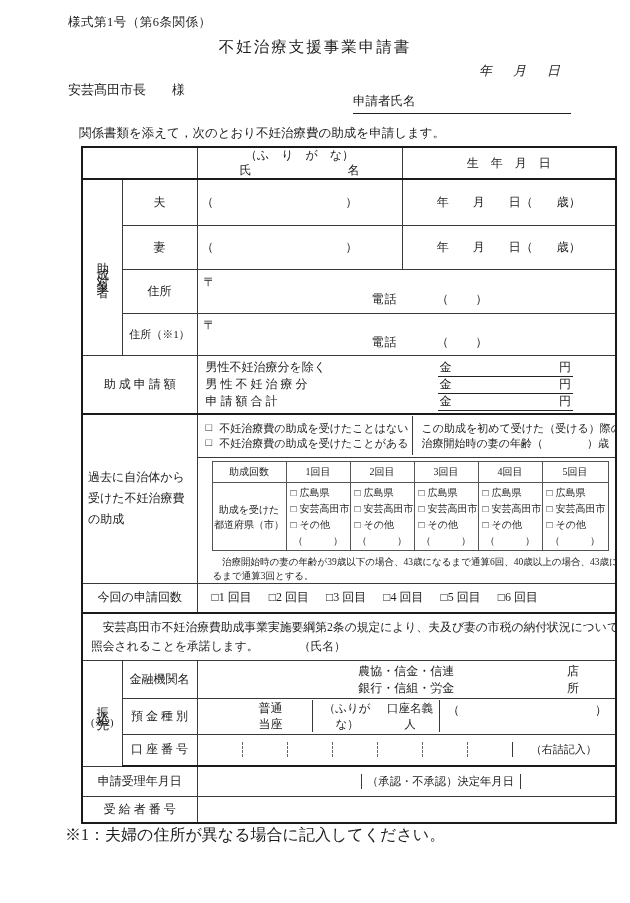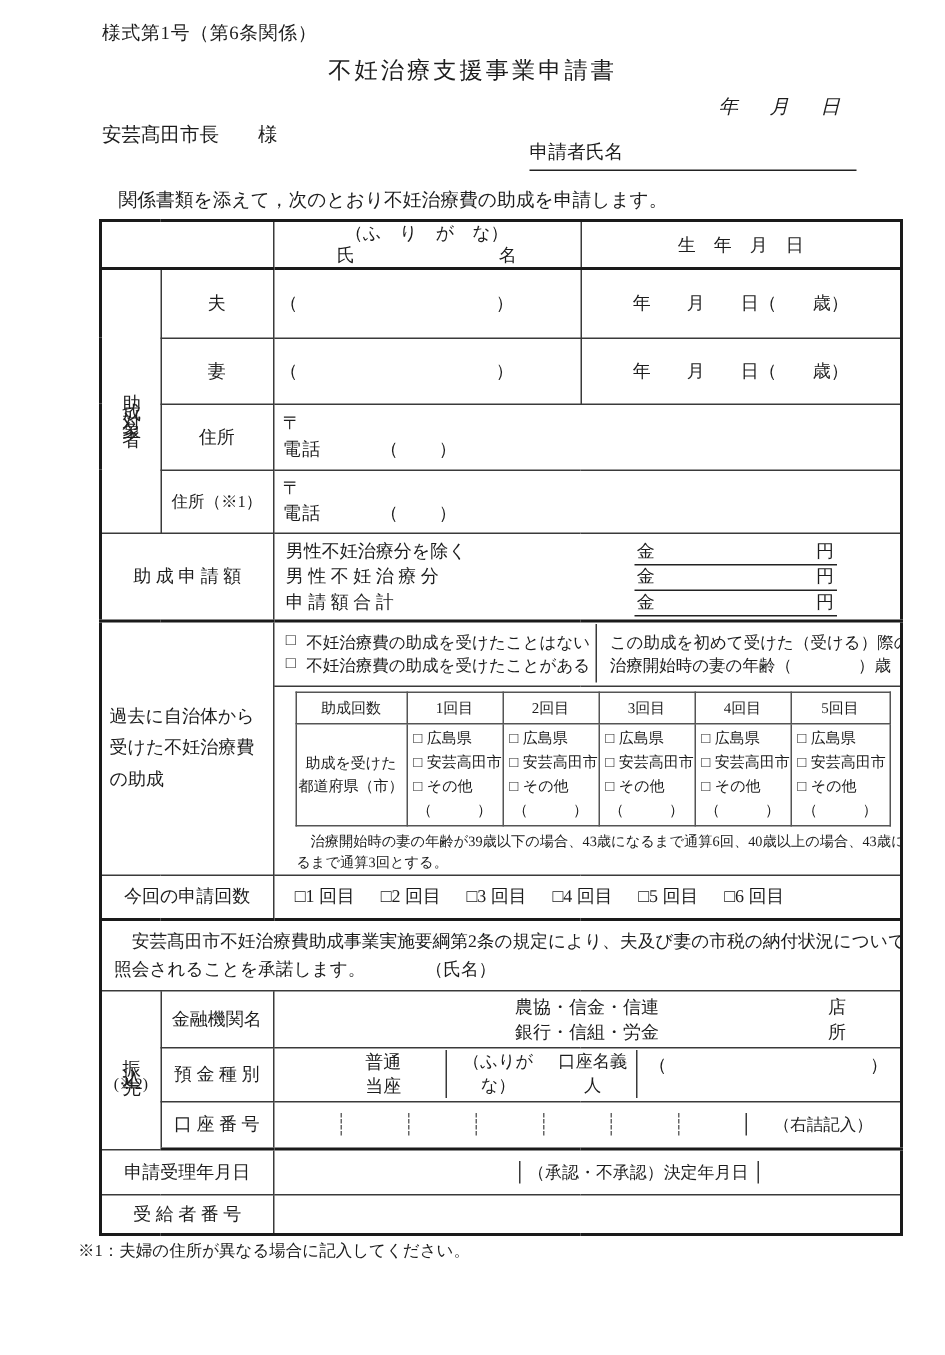--- a/index.html
+++ b/index.html
@@ -11,40 +11,40 @@
   }
   .abs{position:absolute;}
   .form-number{left:68px;top:14px;font-size:12.5px;letter-spacing:.5px;}
   .form-title{left:0;right:0;top:37px;text-align:center;font-size:15.5px;letter-spacing:2px;}
   .date-line{right:66px;top:62px;font-size:13px;letter-spacing:4px;font-style:italic;}
   .addressee{left:68px;top:81px;font-size:13px;}
   .applicant{left:353px;top:93px;width:218px;border-bottom:1px solid #222;padding-bottom:3px;font-size:12.5px;}
   .intro{left:79px;top:125px;font-size:12.5px;}
 
   table.main{
-    position:absolute;left:66px;top:146px;width:534px;
+    position:absolute;left:81px;top:146px;width:534px;
     border-collapse:collapse;table-layout:fixed;
     border:2px solid #1a1a1a;
   }
   table.main td{
     border:1px solid #3a3a3a;padding:0;vertical-align:middle;
     font-size:12px;overflow:hidden;
   }
   tr.bb2 > td{border-bottom:2px solid #1a1a1a;}
   .tc{text-align:center;}
   .hdr2{line-height:15px;}
 
   .vwrap{display:flex;flex-direction:column;align-items:center;justify-content:center;height:100%;}
   .vlabel{writing-mode:vertical-rl;text-orientation:upright;letter-spacing:6px;font-size:12.5px;}
   .vnote{font-size:10.5px;margin-top:2px;}
 
   .paren-cell{display:flex;flex-direction:column;justify-content:flex-start;height:100%;padding:2px 4px;}
   .paren-row{display:flex;justify-content:space-between;width:156px;}
   .addr-cell{display:flex;flex-direction:column;justify-content:space-between;height:100%;padding:2px 6px 3px 6px;}
-  .tel-line{letter-spacing:1px;}
+  .tel-line{margin-left:168px;letter-spacing:1px;}
 
   .amt-wrap{padding:3px 42px 3px 8px;}
   .amt-line{display:flex;align-items:flex-start;height:17px;gap:48px;}
   .amt-name{width:178px;white-space:nowrap;}
   .amt-field{flex:1;display:flex;justify-content:space-between;border-bottom:1px solid #222;margin-left:6px;padding:0 2px;}
 
   .cg-wrap{display:flex;height:100%;align-items:stretch;}
   .cg-left{width:213px;border-right:1px solid #3a3a3a;padding:5px 4px 4px 8px;display:flex;flex-direction:column;justify-content:space-around;}
   .cb-line{display:flex;gap:7px;font-size:11px;white-space:nowrap;}
   .cg-right{flex:1;padding:5px 4px 4px 8px;display:flex;flex-direction:column;justify-content:space-around;font-size:11px;white-space:nowrap;}
@@ -86,21 +86,21 @@
 
   .proc-flex{display:flex;height:100%;align-items:stretch;}
   .proc-blank1{width:163px;border-right:1px solid #3a3a3a;}
   .proc-label{width:158px;border-right:1px solid #3a3a3a;display:flex;align-items:center;justify-content:center;font-size:11.3px;white-space:nowrap;}
   .proc-rest{flex:1;}
 
   .rec-flex{display:flex;height:100%;align-items:stretch;}
   .rec-cell{width:44px;border-right:1px solid #3a3a3a;}
   .rec-rest{flex:1;}
 
-  .footnotes{left:52px;top:826px;font-size:11px;line-height:17.5px;}
+  .footnotes{left:65px;top:826px;font-size:16px;line-height:17.5px;}
 
   
   tr.r1{height:32px;} tr.r2{height:46px;} tr.r3{height:44px;} tr.r4{height:44px;}
   tr.r5{height:42px;padding-left:44px;} tr.r6{height:56px;} tr.r7a{height:44px;} tr.r7b{height:126px;}
   tr.r8{height:29px;} tr.r9{height:46px;} tr.r10{height:38px;} tr.r11{height:36px;}
   tr.r12{height:32px;} tr.r13{height:30px;} tr.r14{height:27px;}
 </style>
 </head>
 <body>
 

